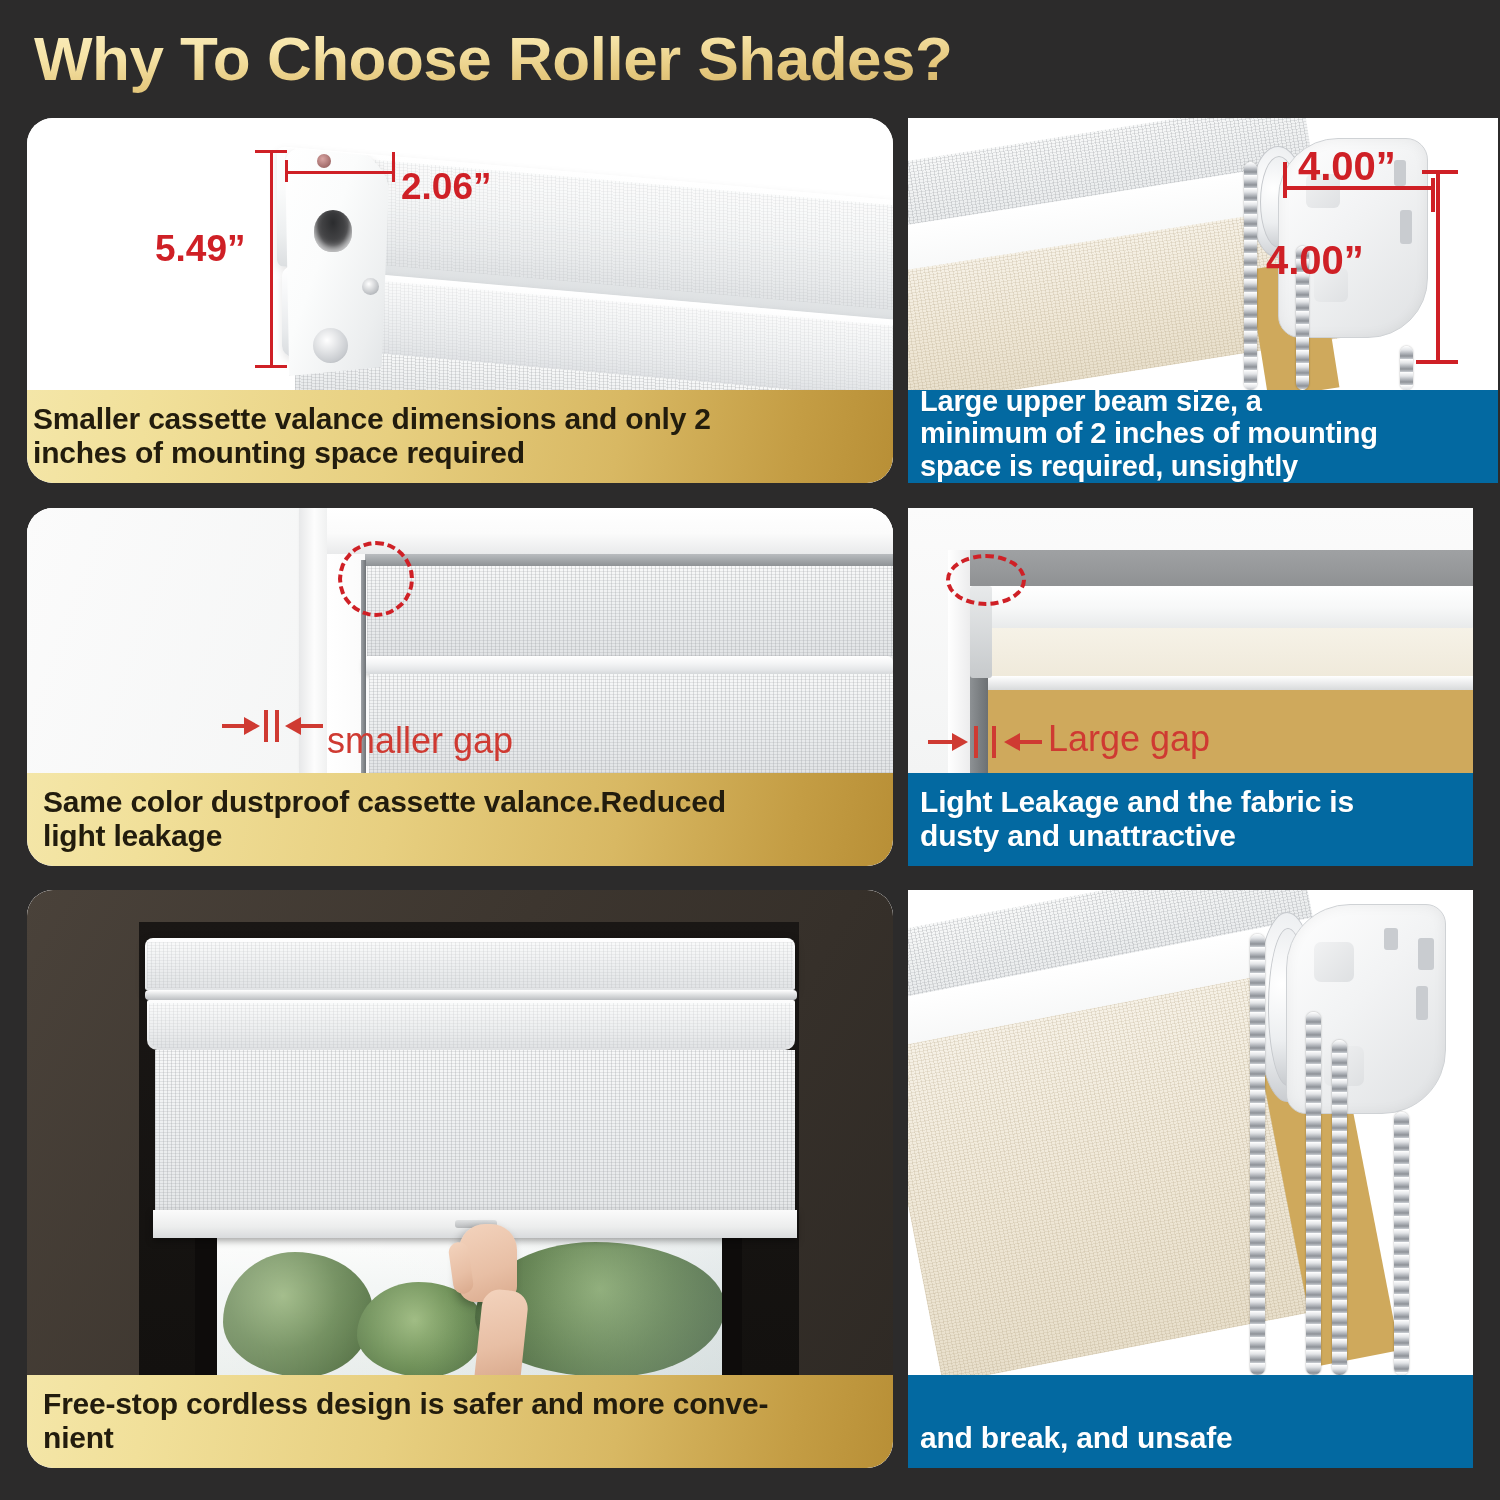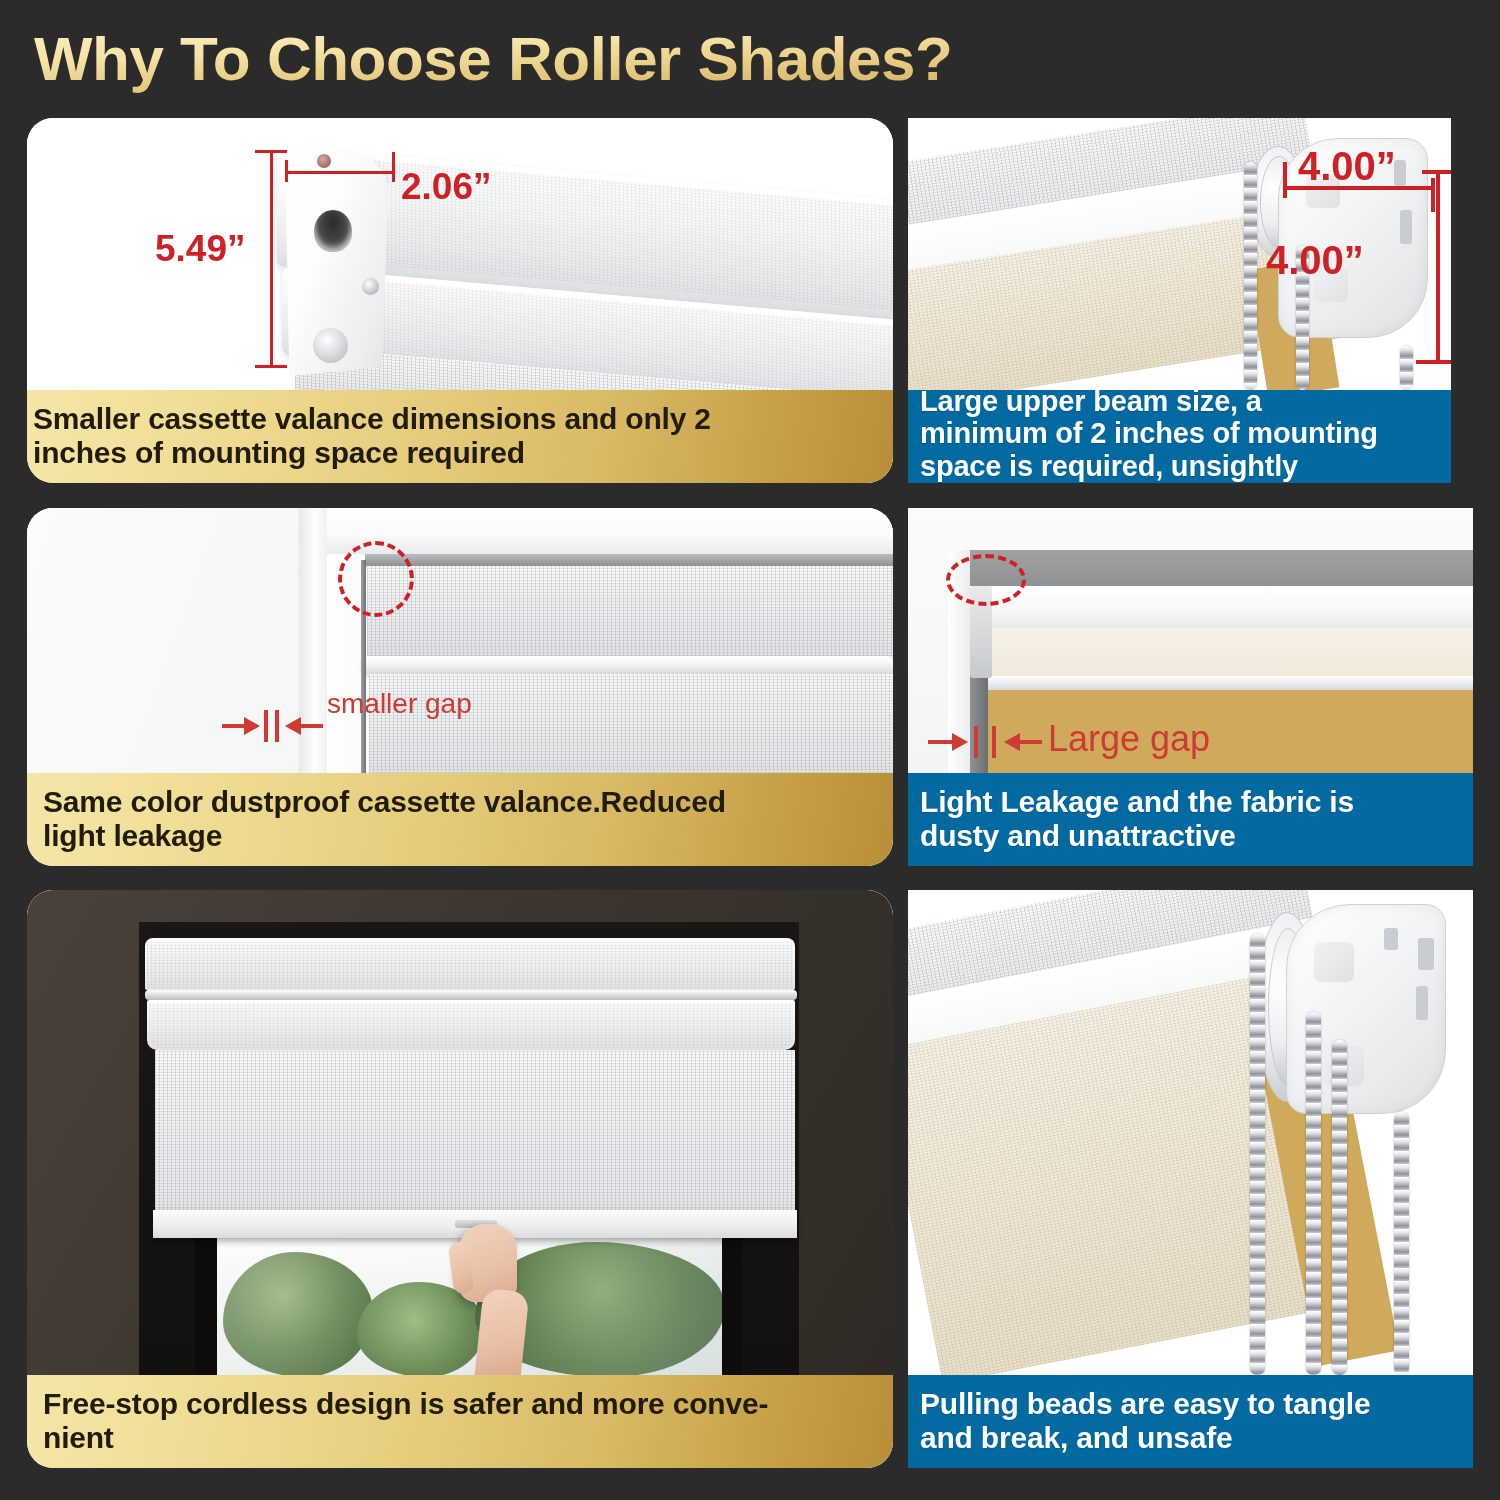--- a/index.html
+++ b/index.html
@@ -254,21 +254,21 @@
     </div>
 
     <div class="caption good" style="height:93px;padding-left:6px;">
       <div class="caption-text">
         <span>Smaller cassette valance dimensions and only 2</span><br>
         <span>inches of mounting space required</span>
       </div>
     </div>
   </div>
 
-  <div class="panel right" style="left:908px; top:118px; width:543px; height:365px;">
+  <div class="panel right" style="left:908px; top:118px; width:590px; height:365px;">
 
     <div class="photo" style="height:272px;">
 
       <div class="fabric-white" style="position:absolute;left:-20px;top:46px;width:420px;height:105px;
                   transform:rotate(-9deg);transform-origin:left top;border-radius:4px;"></div>
 
       <div style="position:absolute;left:-20px;top:110px;width:430px;height:58px;
                   transform:rotate(-9deg);transform-origin:left top;
                   background:linear-gradient(180deg,#ffffff,#f6f7f7);"></div>
 
@@ -341,21 +341,21 @@
                   background:linear-gradient(90deg,#9ea2a6,#6e7276);"></div>
 
       <div class="dashed-ellipse" style="left:311px; top:33px; width:76px; height:76px;"></div>
 
       <div class="arrow-stem" style="left:195px; top:216px; width:22px;"></div>
       <div class="arrow-r" style="left:217px; top:209px;"></div>
       <div class="tick-v" style="left:237px; top:202px; height:32px;"></div>
       <div class="tick-v" style="left:248px; top:202px; height:32px;"></div>
       <div class="arrow-l" style="left:258px; top:209px;"></div>
       <div class="arrow-stem" style="left:274px; top:216px; width:22px;"></div>
-      <div class="gap-label" style="left:300px; top:180px; font-size:28px;">smaller gap</div>
+      <div class="gap-label" style="left:300px; top:212px; font-size:36px;">smaller gap</div>
     </div>
 
     <div class="caption good" style="height:93px;">
       <div class="caption-text">
         <span>Same color dustproof cassette valance.Reduced</span><br>
         <span>light leakage</span>
       </div>
     </div>
   </div>
 
@@ -494,19 +494,19 @@
                   background:linear-gradient(135deg,#f1f2f3,#dee0e2);"></div>
 
       <div class="bead-chain" style="left:342px; top:44px; height:441px; width:15px;"></div>
       <div class="bead-chain" style="left:398px; top:122px; height:363px; width:15px;"></div>
       <div class="bead-chain" style="left:424px; top:150px; height:335px; width:15px;"></div>
       <div class="bead-chain" style="left:486px; top:222px; height:263px; width:15px;"></div>
     </div>
 
     <div class="caption bad" style="height:93px;">
       <div class="caption-text">
-        <span>Pulling beads are easy to tangle</span><br>
+        <br>
         <span>and break, and unsafe</span>
       </div>
     </div>
   </div>
 
 </div>
 
 </body></html>

